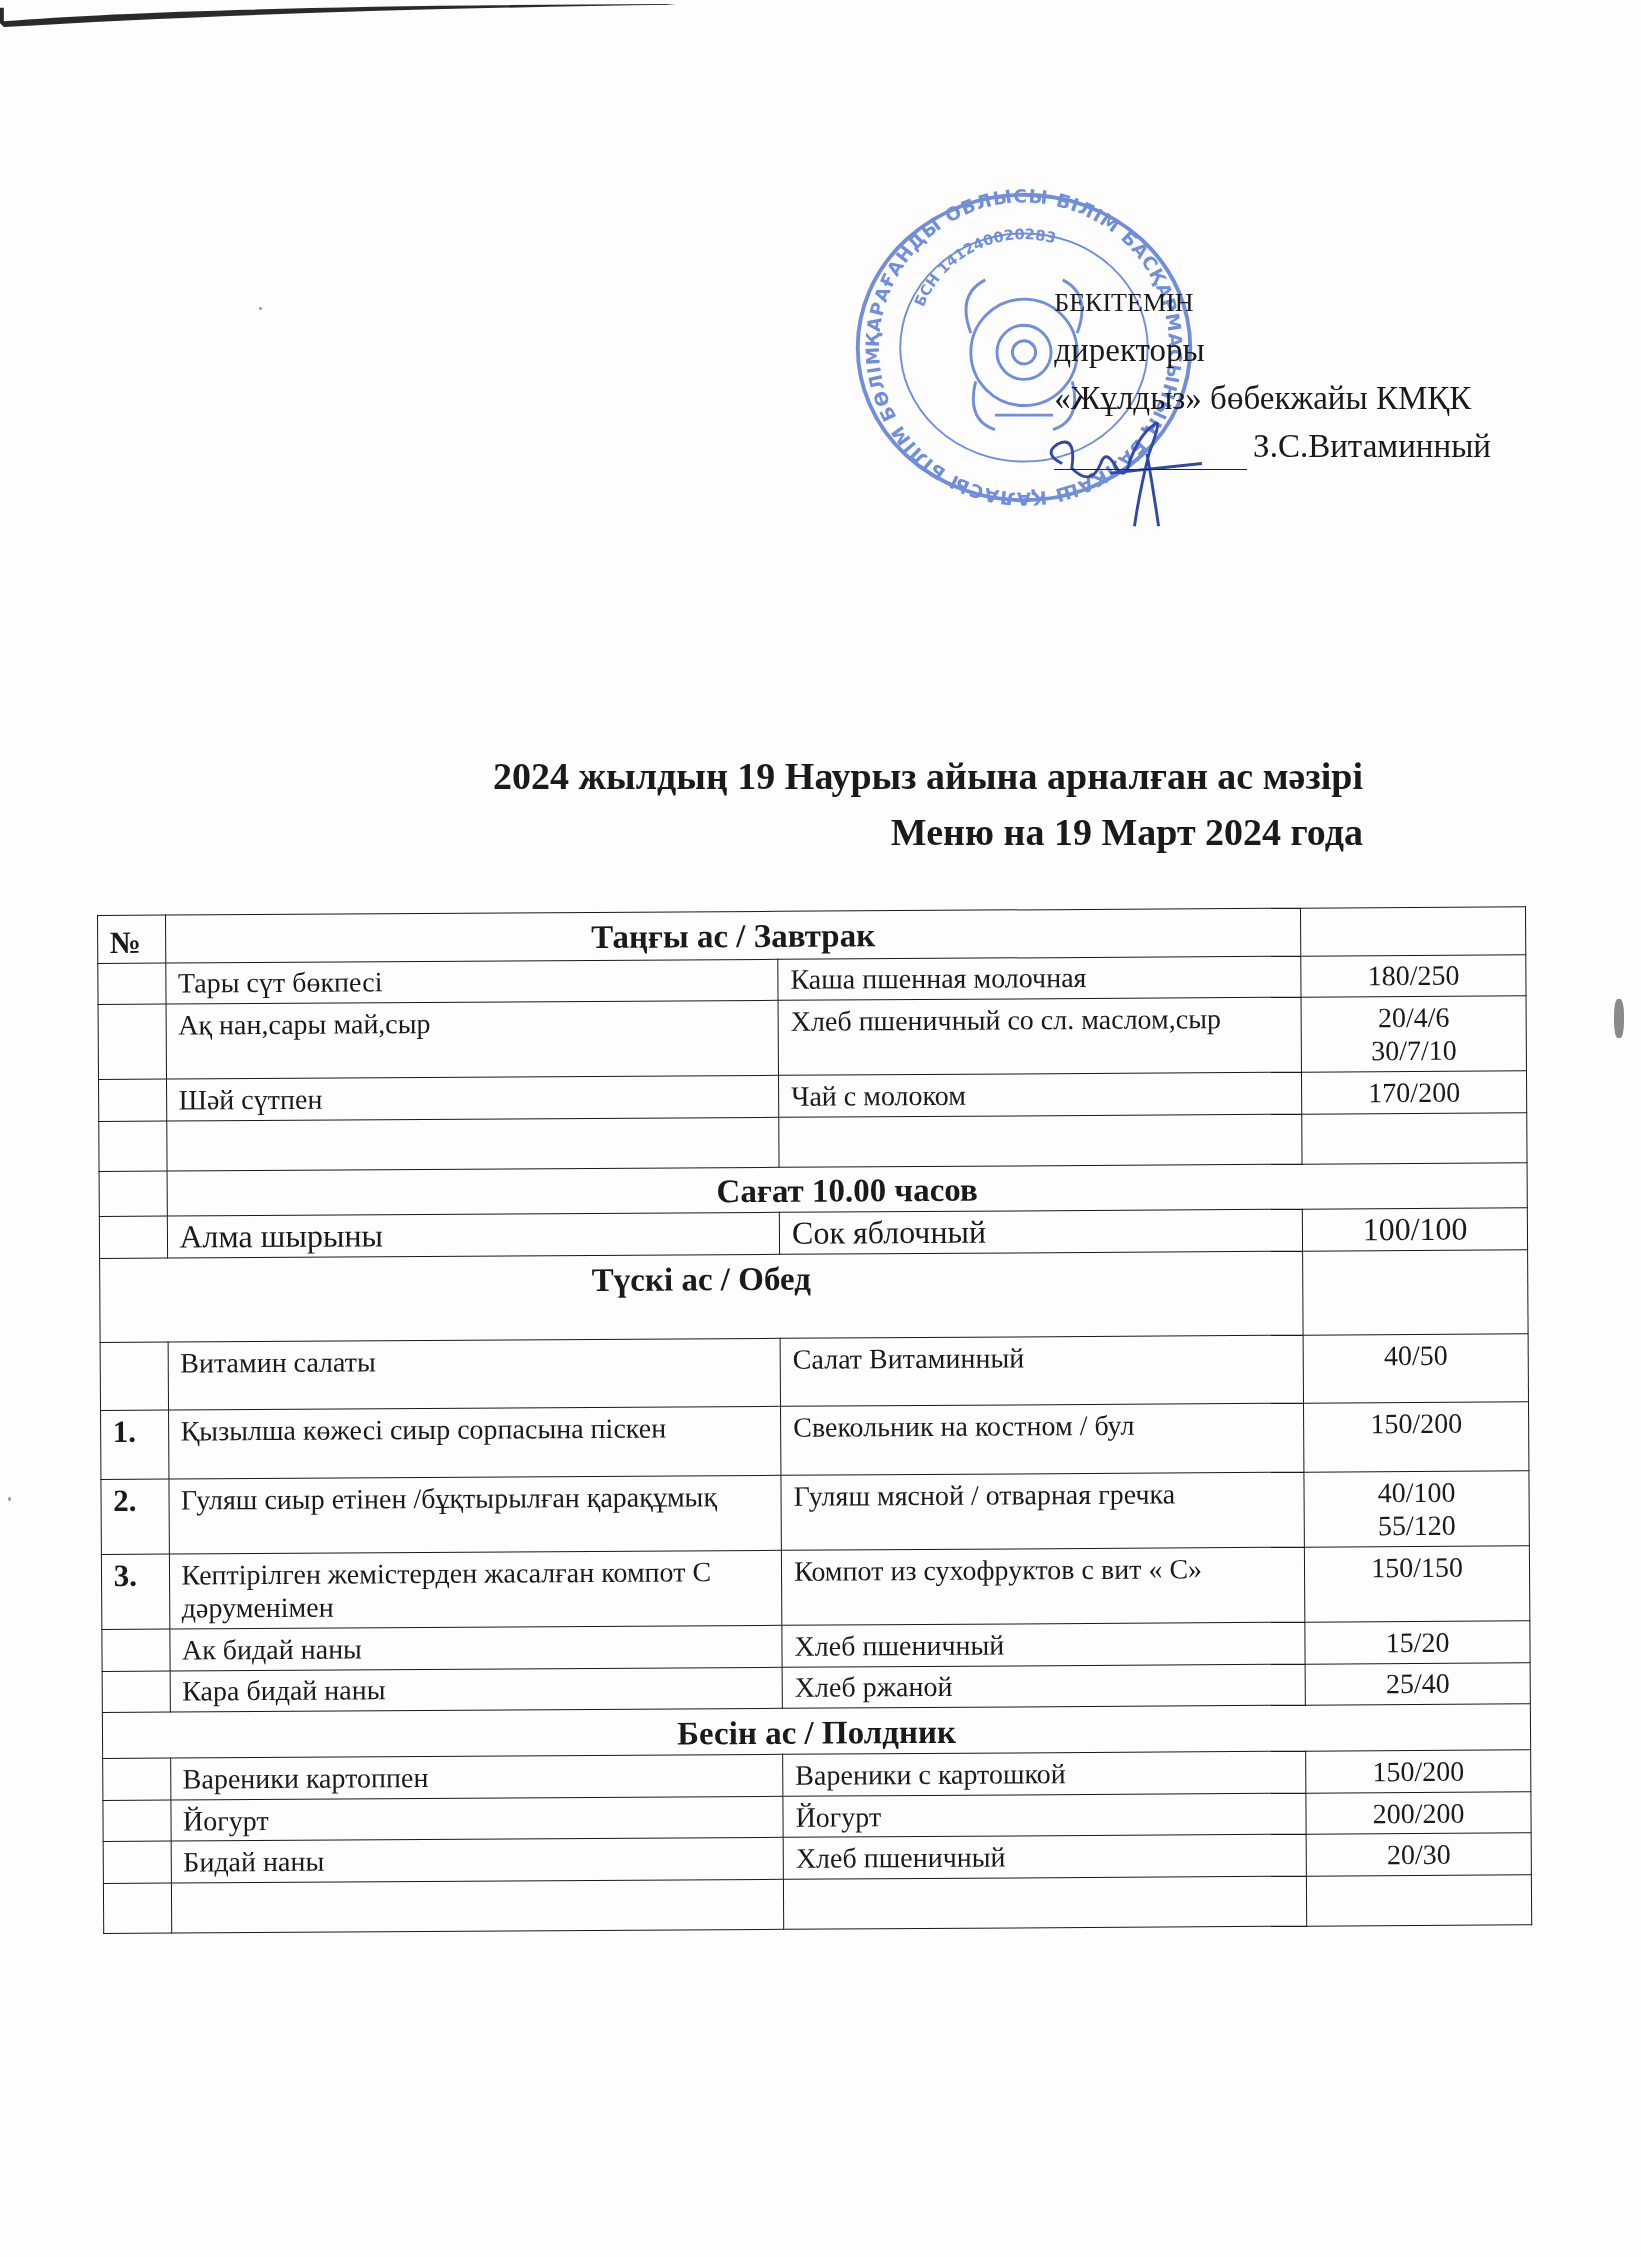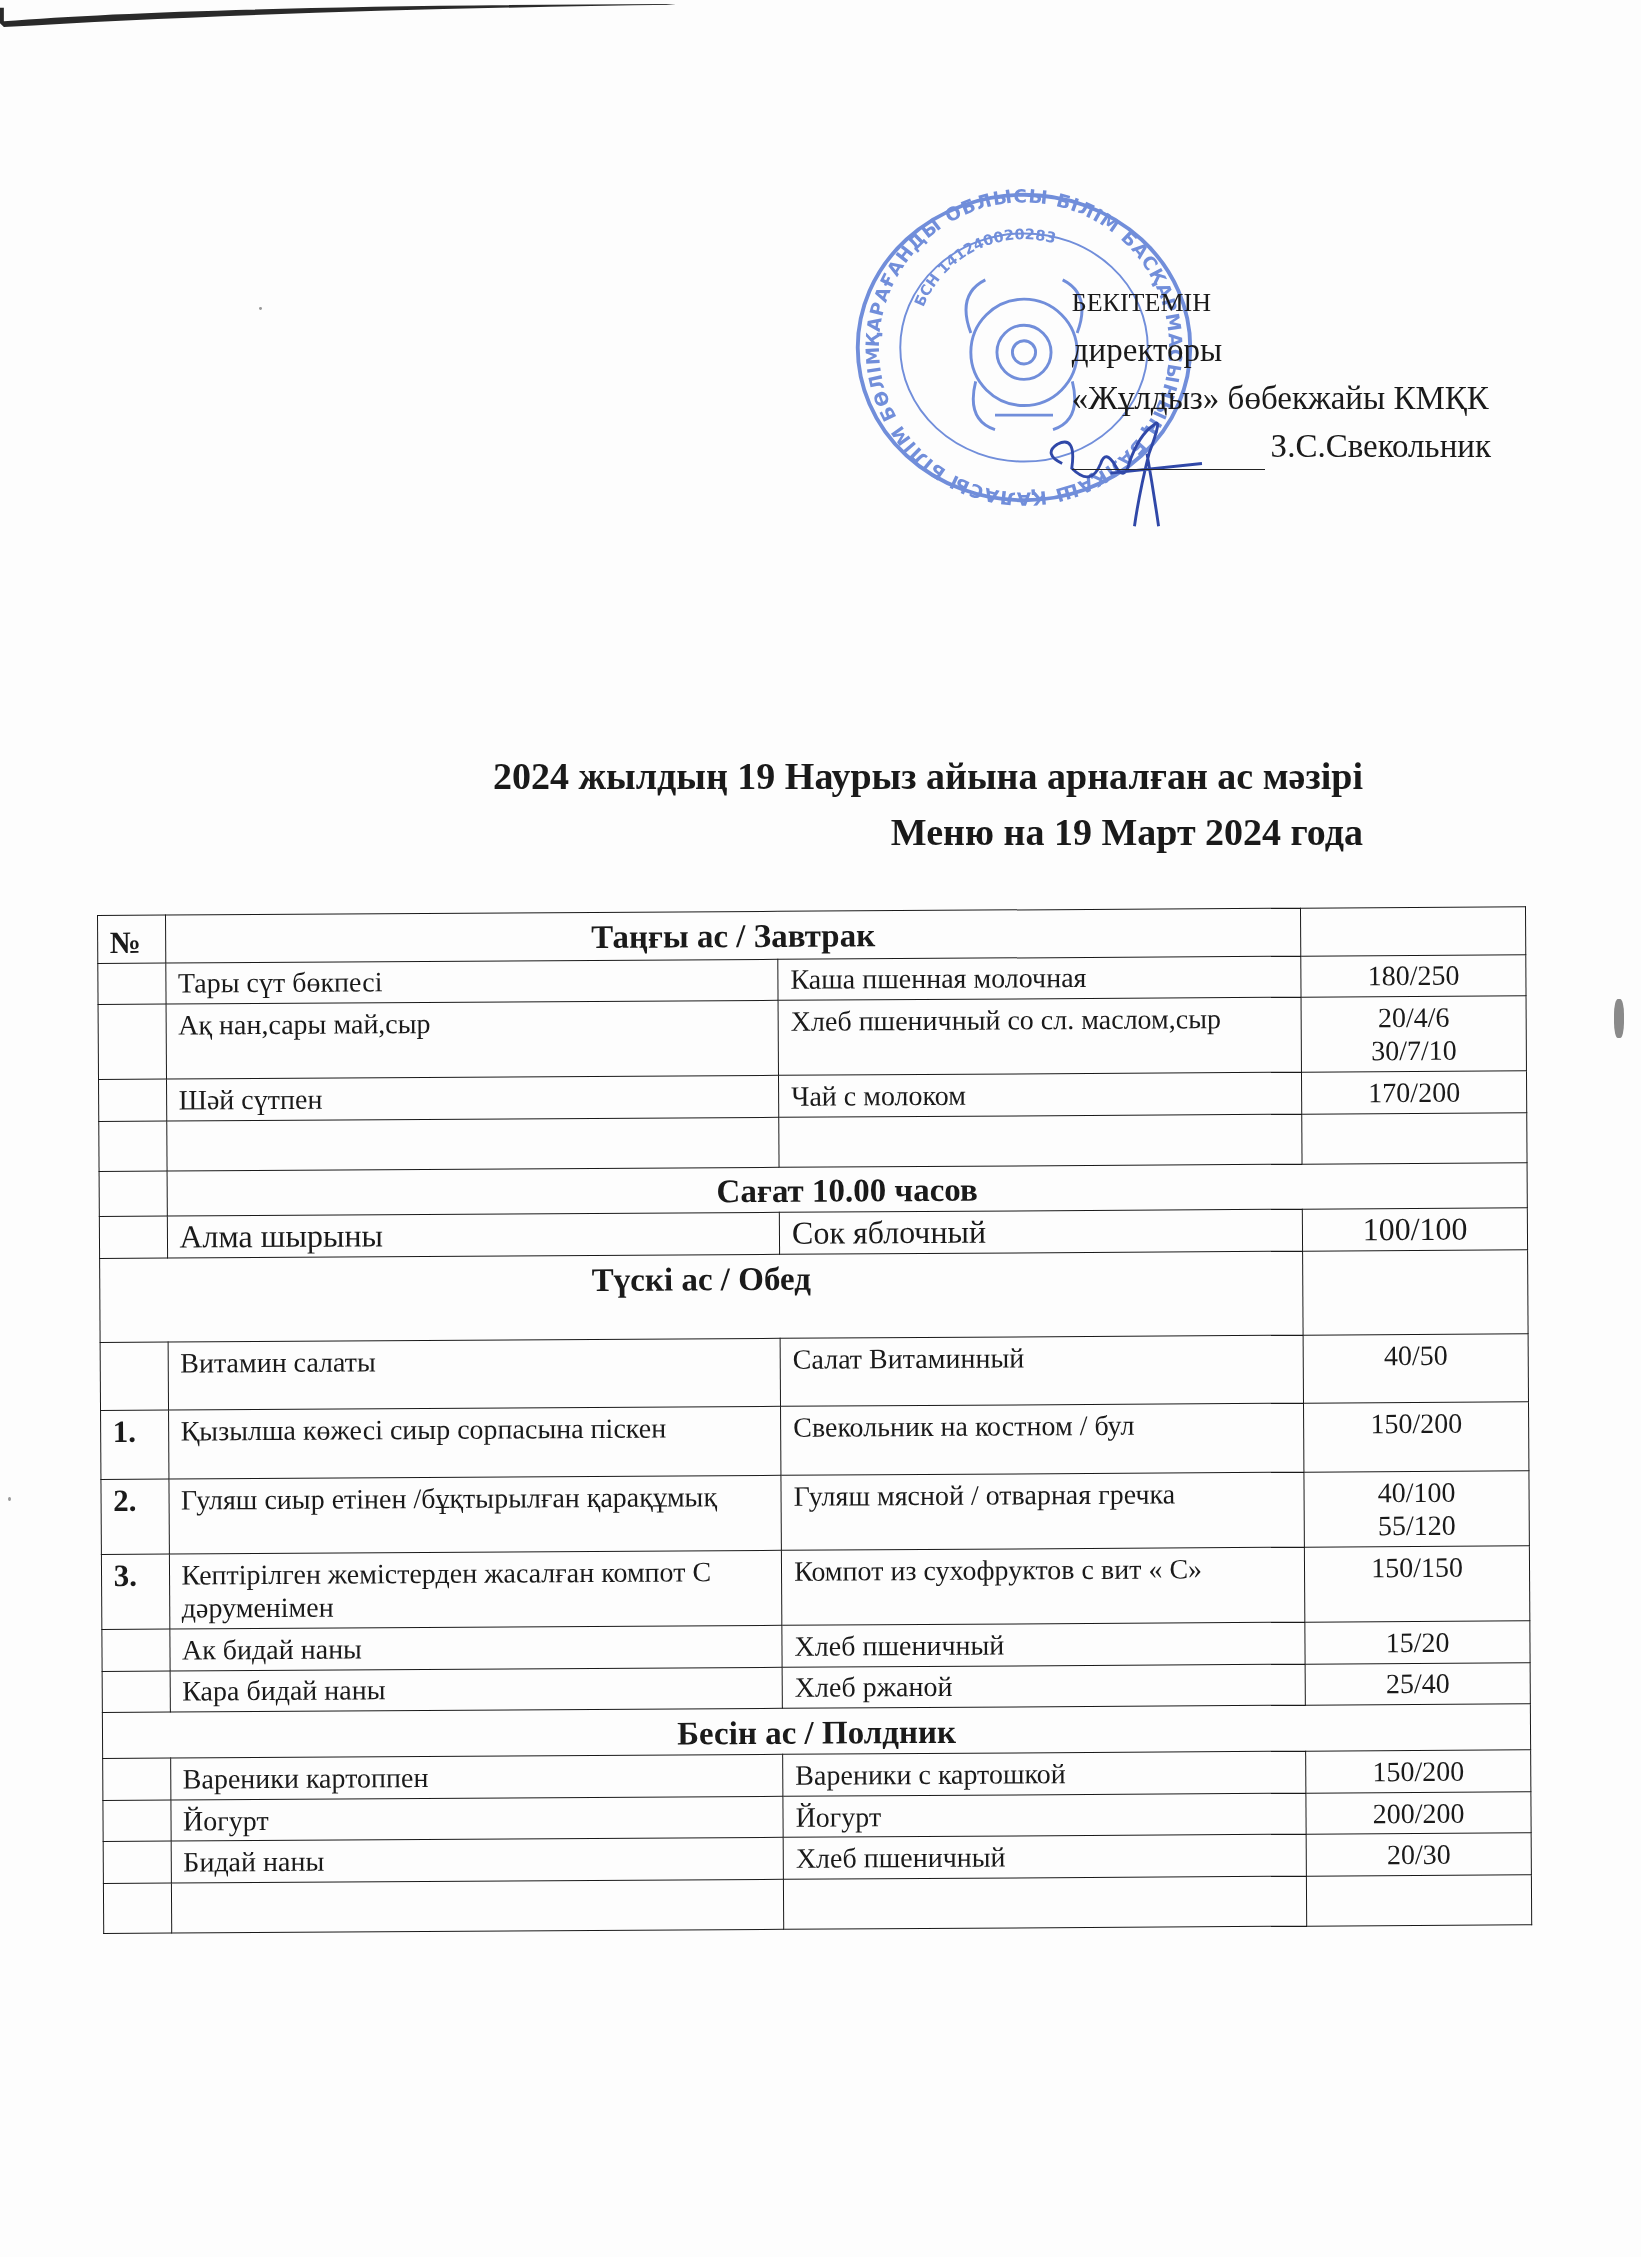--- a/index.html
+++ b/index.html
@@ -75,21 +75,21 @@
 </svg>
 
 <svg class="signature" viewBox="0 0 180 140">
   <path d="M30 70 Q10 60 25 50 Q45 40 40 75 Q60 95 70 70 Q75 55 85 72 Q95 90 100 68 Q110 40 125 30 Q135 20 120 60 Q110 100 105 135 M118 60 Q125 100 130 135 M80 80 L175 70" fill="none" stroke="#3048a8" stroke-width="3"></path>
 </svg>
 
 <div class="approval">
   <div class="approve-title">БЕКІТЕМІН</div>
   <div>директоры</div>
   <div>«Жұлдыз» бөбекжайы КМҚК</div>
-  <div><span class="sig-line"></span><span>З.С.Свекольник</span></div>
+  <div><span class="sig-line"></span><span>З.С.Витаминный</span></div>
 </div>
 
 <div class="title-block">
   <div class="t1">2024 жылдың 19 Наурыз айына арналған ас мәзірі</div>
   <div class="t2">Меню на 19 Март 2024 года</div>
 </div>
 
 <table class="menu">
   <tbody id="menu-body">
       <tr class="section hdr">

